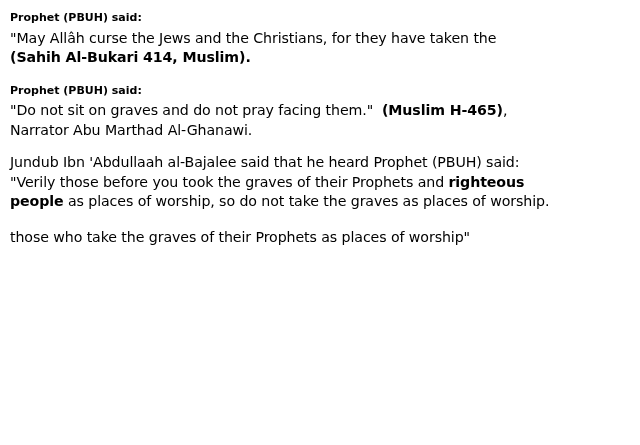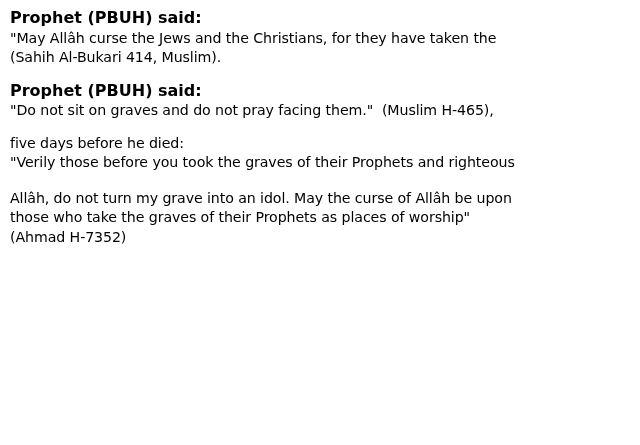--- a/index.html
+++ b/index.html
@@ -24,49 +24,49 @@
   .block {
     margin-bottom: 13px;
   }
   .line {
     font-size: 14.2px;
     line-height: 19.5px;
     letter-spacing: -0.1px;
     white-space: pre-wrap;
   }
   .bold {
-    font-weight: normal;
+    font-weight: bold;
   }
   .heading {
     font-weight: bold;
-    font-size: 16px;
+    font-size: 11px;
     line-height: 19.5px;
     margin-bottom: 1px;
   }
   .gap-block {
     margin-bottom: 16px;
   }
 </style>
 </head>
 <body>
 
 <div class="page">
   <div id="doc-body">
       <div class="block">
         <div class="heading">Prophet (PBUH) said:</div>
         <div class="line"><span>"May Allâh curse the Jews and the Christians, for they have taken the</span></div>
         <div class="line"><span class="bold">(Sahih Al-Bukari 414, Muslim).</span></div>
       </div>
       <div class="block">
         <div class="heading">Prophet (PBUH) said:</div>
         <div class="line"><span>"Do not sit on graves and do not pray facing them."  </span><span class="bold">(Muslim H-465)</span><span>,</span></div>
+        <div class="line"><span>Narrator Abu Marthad Al-Ghanawi.</span></div>
       </div>
       <div class="block gap-block">
-        <div class="line"><span>five days before he died:</span></div>
+        <div class="line"><span>Jundub Ibn 'Abdullaah al-Bajalee said that he heard Prophet (PBUH) said:</span></div>
         <div class="line"><span>"Verily those before you took the graves of their Prophets and </span><span class="bold">righteous</span></div>
+        <div class="line"><span class="bold">people</span><span> as places of worship, so do not take the graves as places of worship.</span></div>
       </div>
       <div class="block gap-block">
-        <div class="line"><span>Allâh, do not turn my grave into an idol. May the curse of Allâh be upon</span></div>
         <div class="line"><span>those who take the graves of their Prophets as places of worship"</span></div>
-        <div class="line"><span class="bold">(Ahmad H-7352)</span></div>
       </div>
     </div>
 </div>
 
 </body></html>

